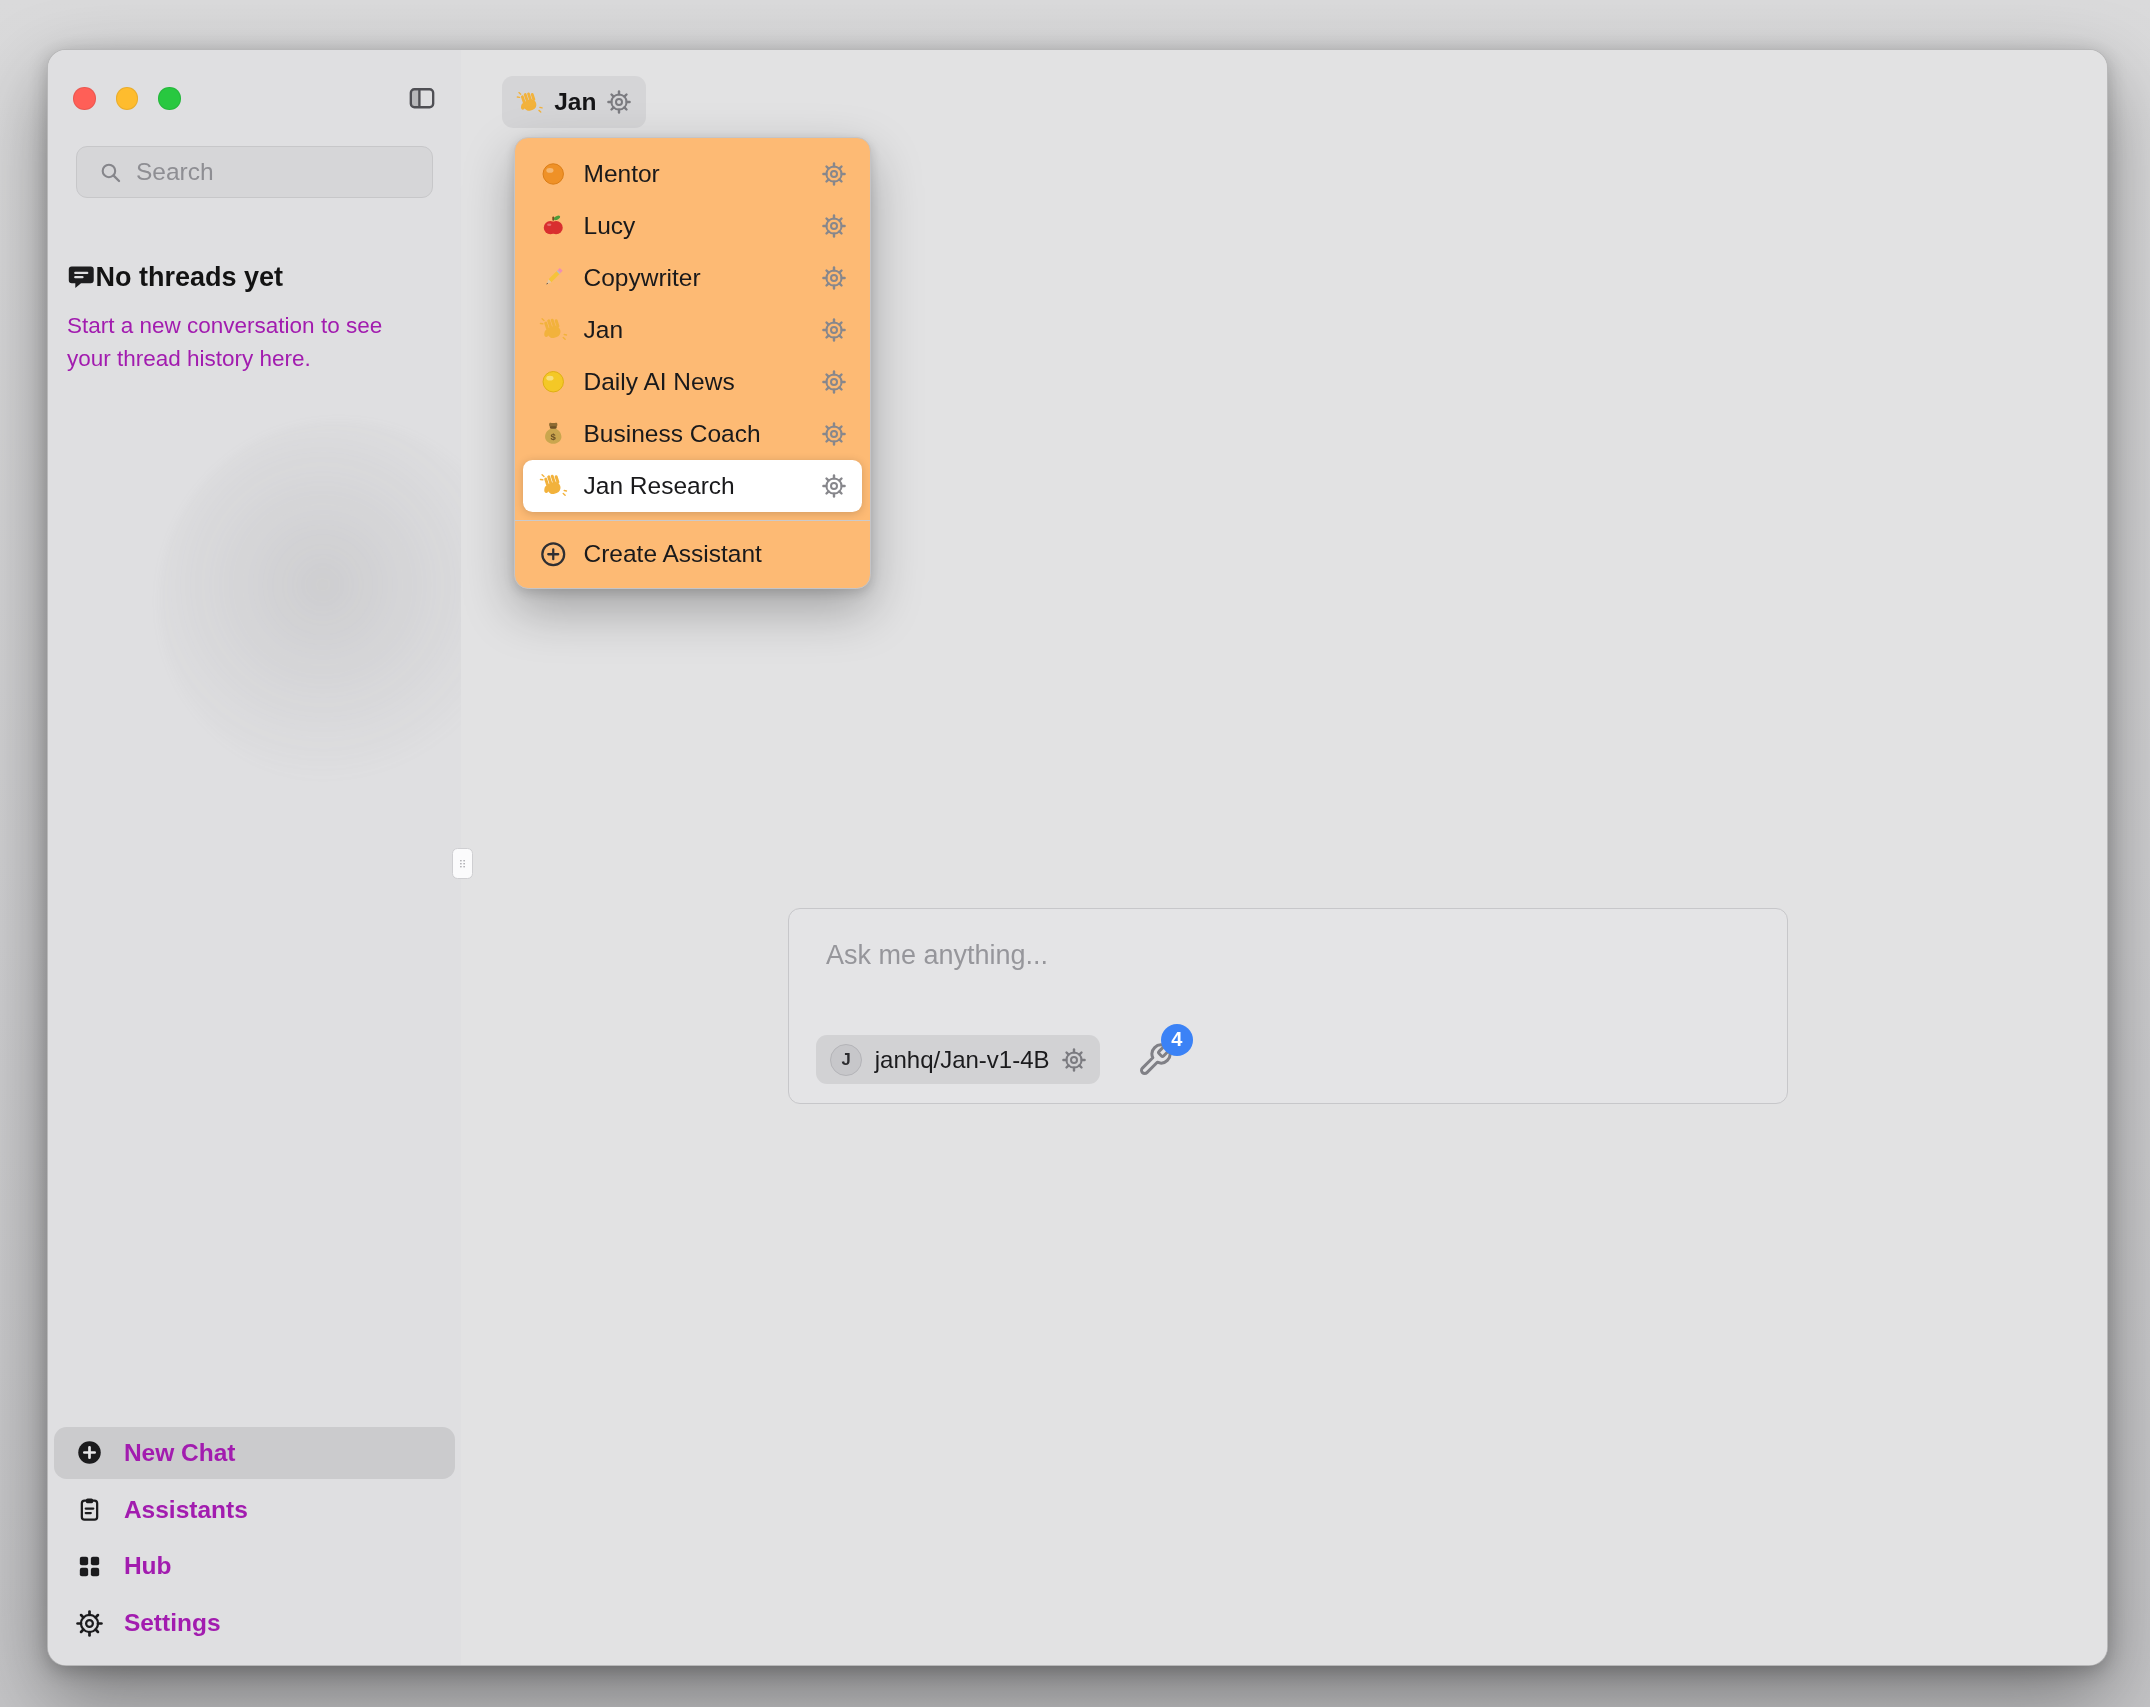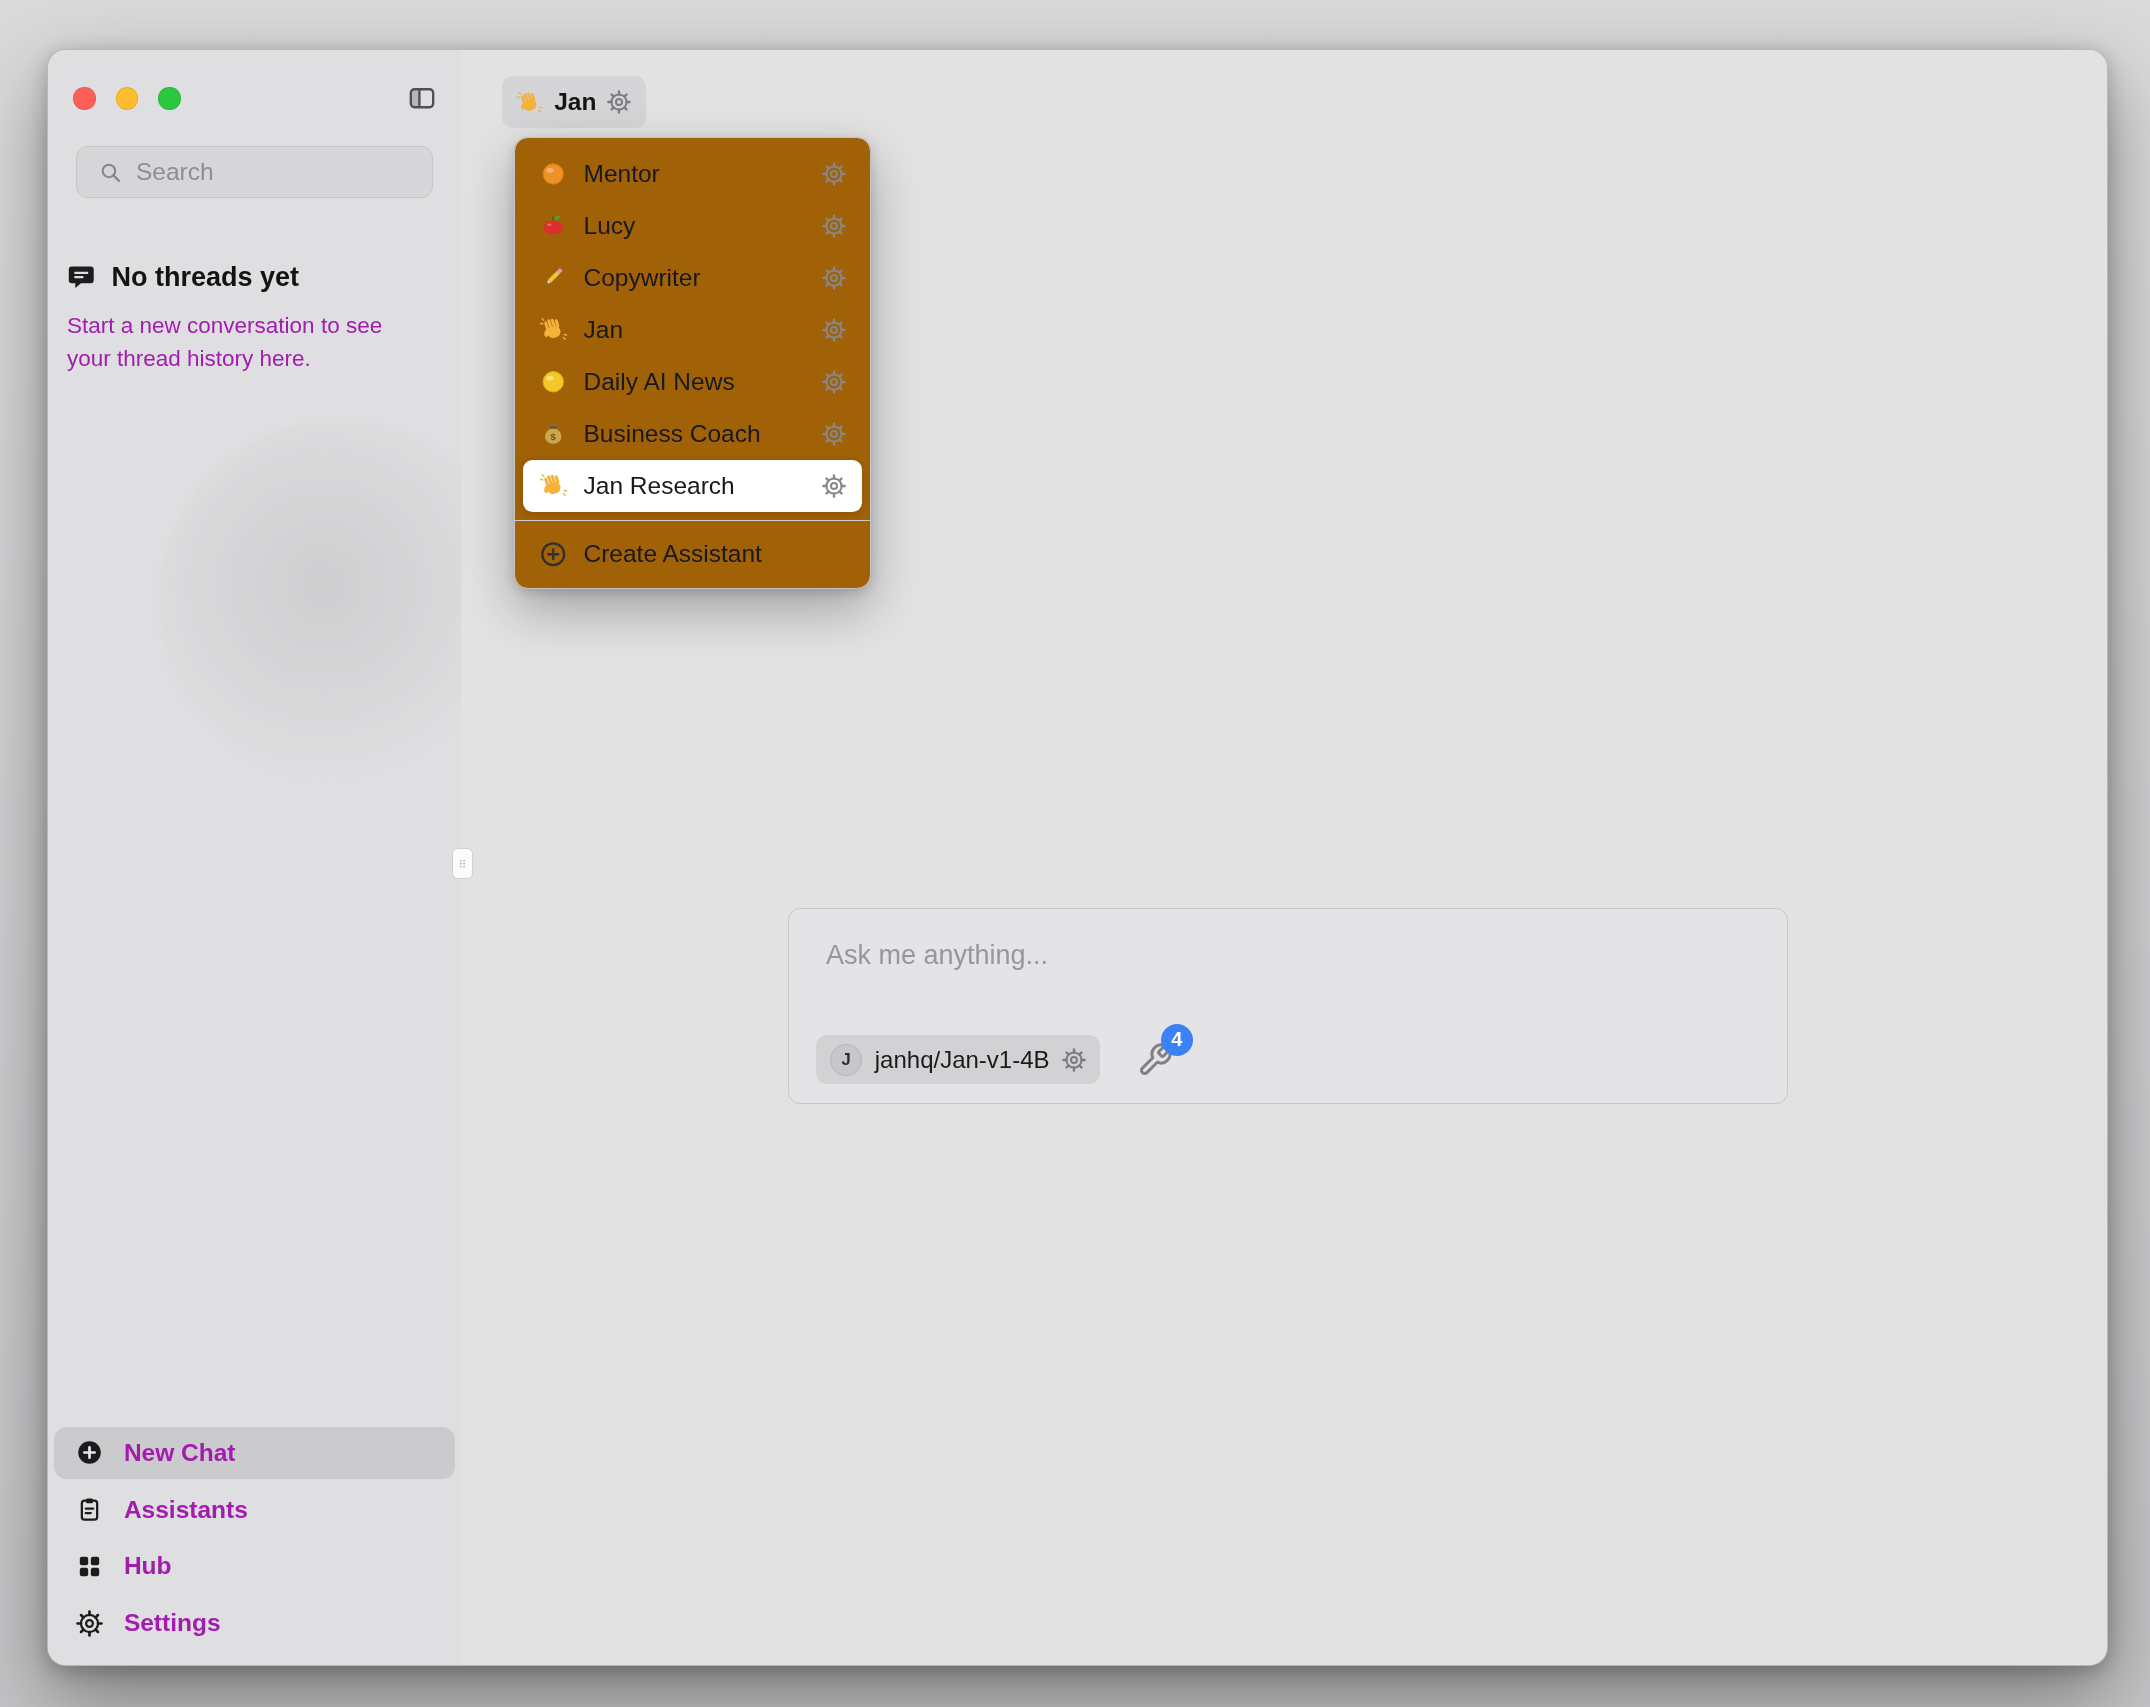--- a/index.html
+++ b/index.html
@@ -27,21 +27,21 @@
   .tl-green{background:var(--traffic_green);}
   .panel-toggle{position:absolute;left:356px;top:32px;width:36px;height:33px;background:none;border:none;padding:0;color:#4f4f54;cursor:pointer;}
   .panel-toggle .ic{width:32px;height:28.5px;margin:auto;}
   .search{position:absolute;left:28px;top:96px;width:357px;height:52px;box-sizing:border-box;
     display:flex;align-items:center;gap:11px;padding:0 21px;
     background:#d6d6d8;border:0.8px solid #c7c7c9;border-radius:11px;}
   .s-ic{width:25px;height:25px;color:#86868b;flex:none;}
   .search input{flex:1;min-width:0;background:transparent;border:none;outline:none;font-size:24.5px;color:#333;font-family:inherit;}
   .search input::placeholder{color:#8e8e93;}
   .empty{position:absolute;left:19px;top:212px;width:340px;}
-  .empty-head{display:flex;align-items:center;gap:16px;}
+  .empty-head{display:flex;align-items:center;}
   .e-ic{width:28.5px;height:28.5px;color:#1d1d1f;flex:none;}
   .empty-title{font-size:27px;font-weight:700;color:#131313;}
   .empty-desc{margin:17.4px 0 0;font-size:22.5px;line-height:1.45;color:#a21caf;}
   .blob{position:absolute;left:111px;top:371px;width:364px;height:364px;border-radius:50%;
     background:radial-gradient(circle at 45% 45%,rgba(120,120,125,.16),rgba(120,120,125,0) 70%);
     filter:blur(4.7px);pointer-events:none;}
   .side-nav{position:absolute;left:6.3px;right:6.3px;bottom:16px;display:flex;flex-direction:column;gap:4.7px;}
   .nav-item{display:flex;align-items:center;gap:20.6px;height:52px;padding:0 22px;border-radius:12.6px;
     font-size:24.5px;font-weight:600;color:#a21caf;cursor:pointer;}
   .nav-item.active{background:#cbcbcd;}
@@ -52,21 +52,21 @@
   .grip .ic{width:11px;height:17.4px;}
   
   .main{position:absolute;left:413px;top:0;right:0;bottom:0;background:#e2e2e3;}
   .asst-switch{position:absolute;left:41px;top:26px;height:52px;padding:0 14.2px;display:flex;align-items:center;gap:11px;
     background:#d5d5d7;border:none;border-radius:11px;font-size:24.5px;font-weight:600;color:#151517;
     font-family:inherit;cursor:pointer;}
   .icw-34{width:27px;height:27px;display:block;flex:none;}
   .icw-30{width:24px;height:24px;display:block;flex:none;}
   .gearc{color:#7b7b80;}
   .menu{position:absolute;left:53px;top:87px;width:357px;box-sizing:border-box;
-    background:#a16207;border:0.8px solid #c4c4c7;border-radius:14.2px;
+    background:#fdba74;border:0.8px solid #c4c4c7;border-radius:14.2px;
     box-shadow:0 20.6px 51px rgba(0,0,0,.28),0 3.2px 11px rgba(0,0,0,.14);
     padding:9.5px 0 8px;z-index:5;}
   .menu-item{display:flex;align-items:center;gap:16px;height:52px;margin:0 8px;padding:0 16px;
     border-radius:9.5px;font-size:24.5px;color:#19191b;cursor:pointer;}
   .menu-item.selected{background:#ffffff;box-shadow:0 1.6px 8px rgba(0,0,0,.16);}
   .mi-ic{width:28.5px;height:28.5px;flex:none;}
   .mi-label{flex:1;font-weight:500;white-space:nowrap;}
   .mi-gear{width:24px;height:24px;flex:none;color:#87878c;cursor:pointer;}
   .menu-sep{height:0.8px;background:#cacACC;background:#cacacc;margin:8px 0;}
   .footer-item .mi-ic{color:#2f2f33;}

